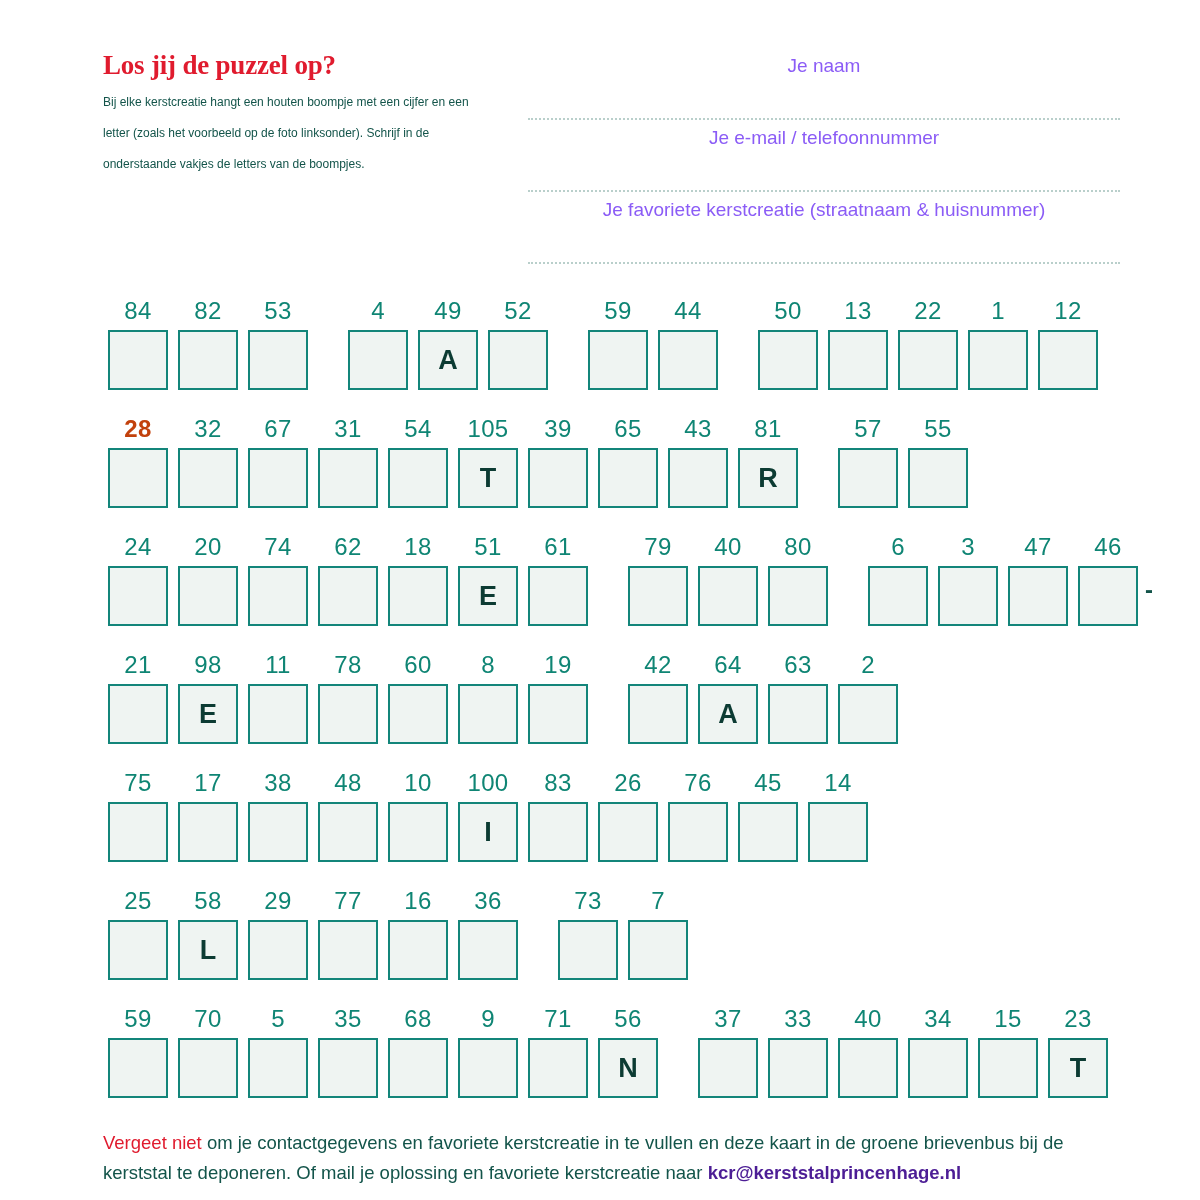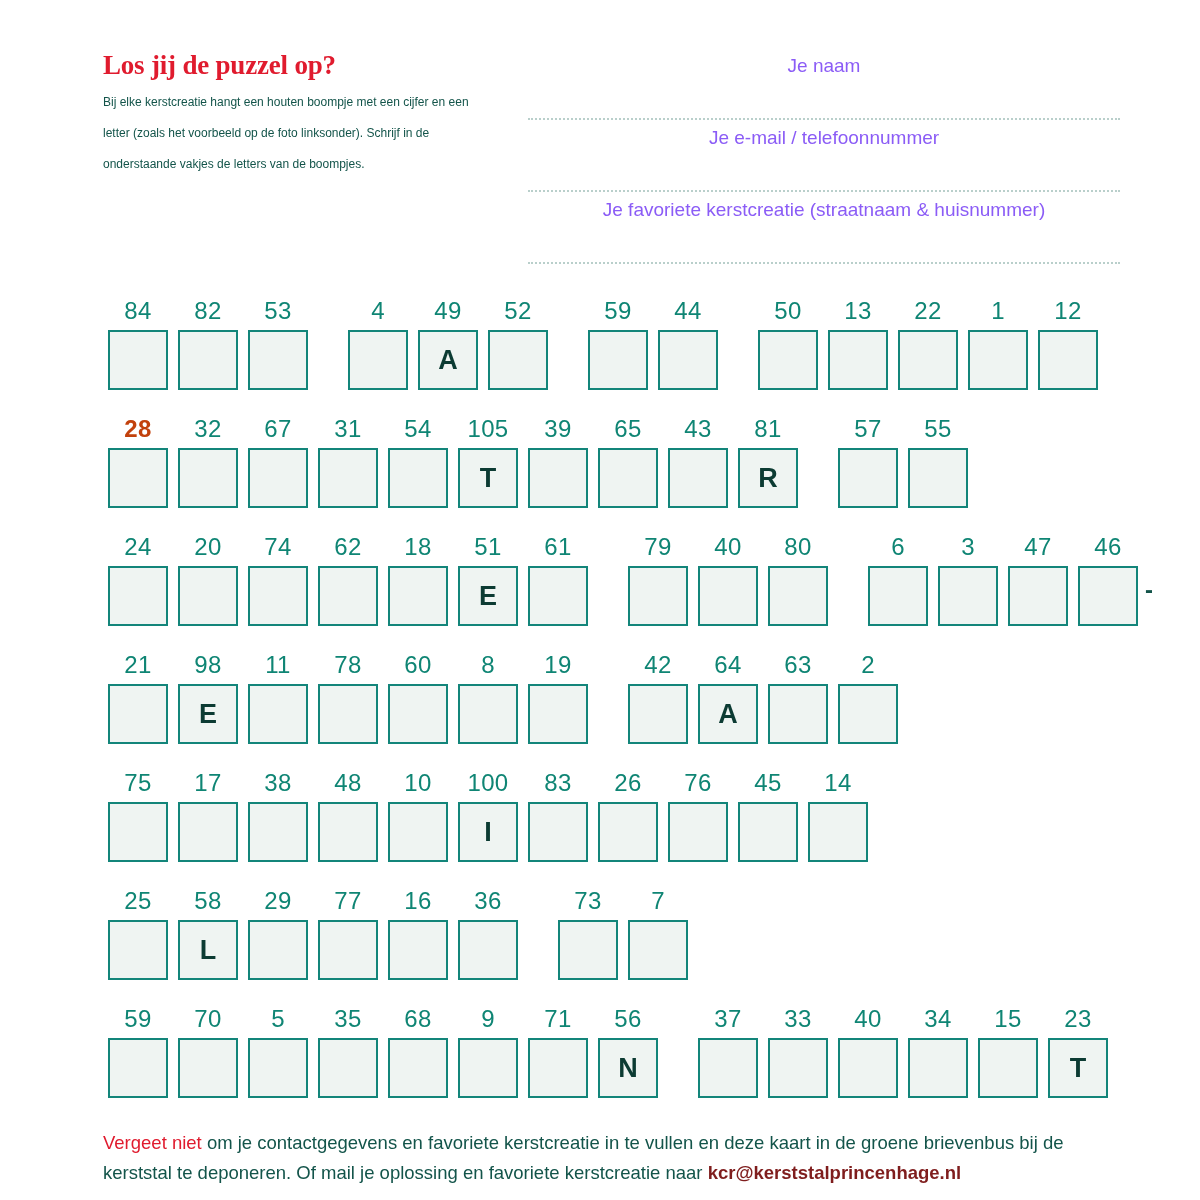--- a/index.html
+++ b/index.html
@@ -141,21 +141,21 @@
     top: 1112px;
     font-size: 18.5px;
     line-height: 30px;
     color: #13544a;
   }
   .footer b.red {
     color: #e01b2e;
     font-weight: normal;
   }
   .footer b.mail {
-    color: #7f1d1d;
+    color: #4c1d95;
     font-weight: bold;
   }
 </style>
 </head>
 <body>
 
 <div class="page">
 
   <div class="top">
 

